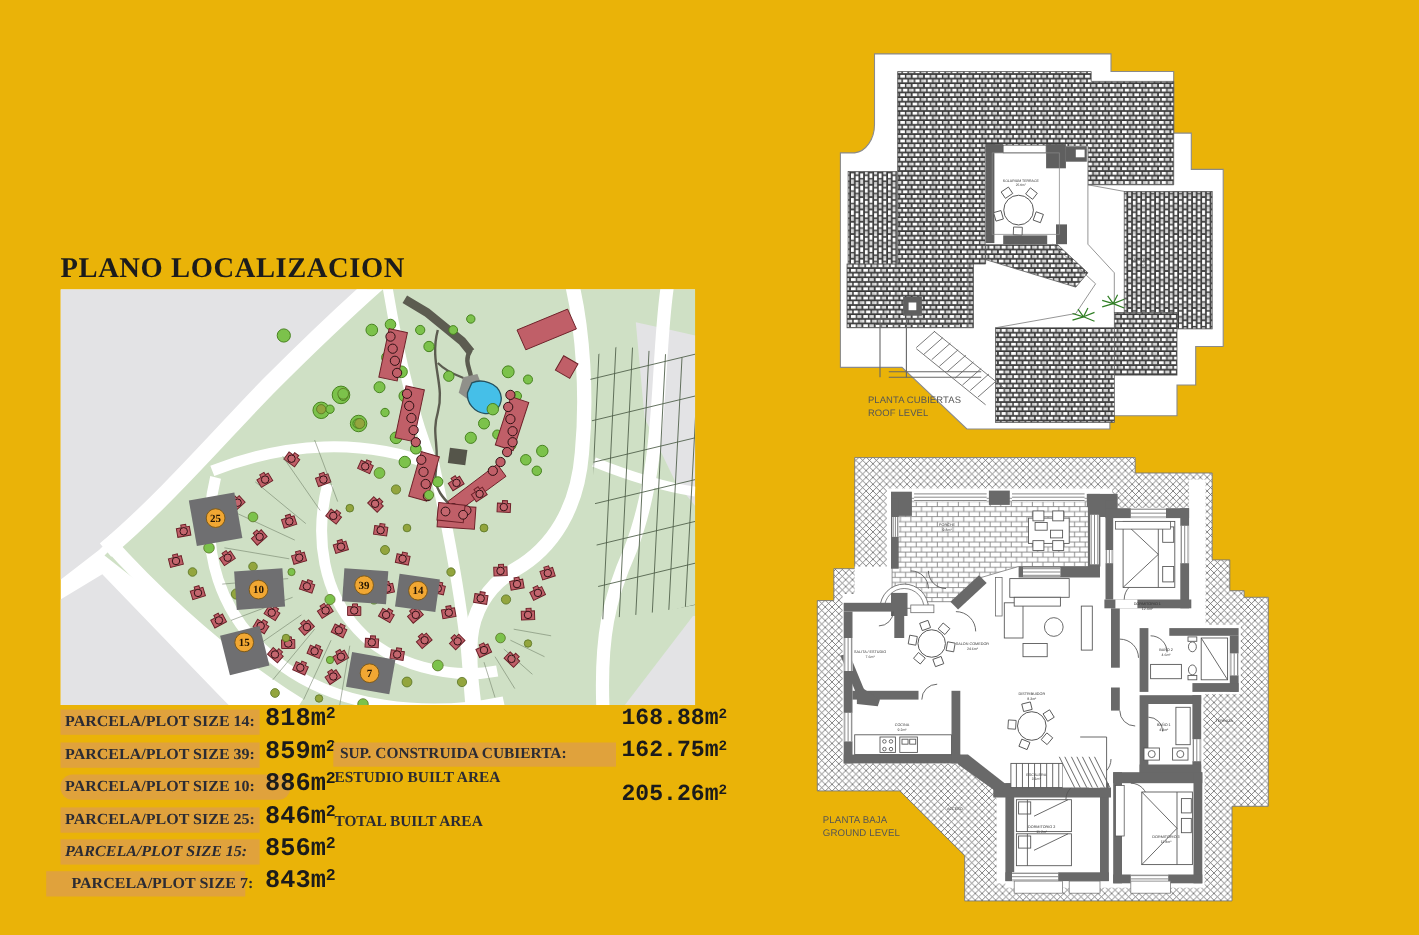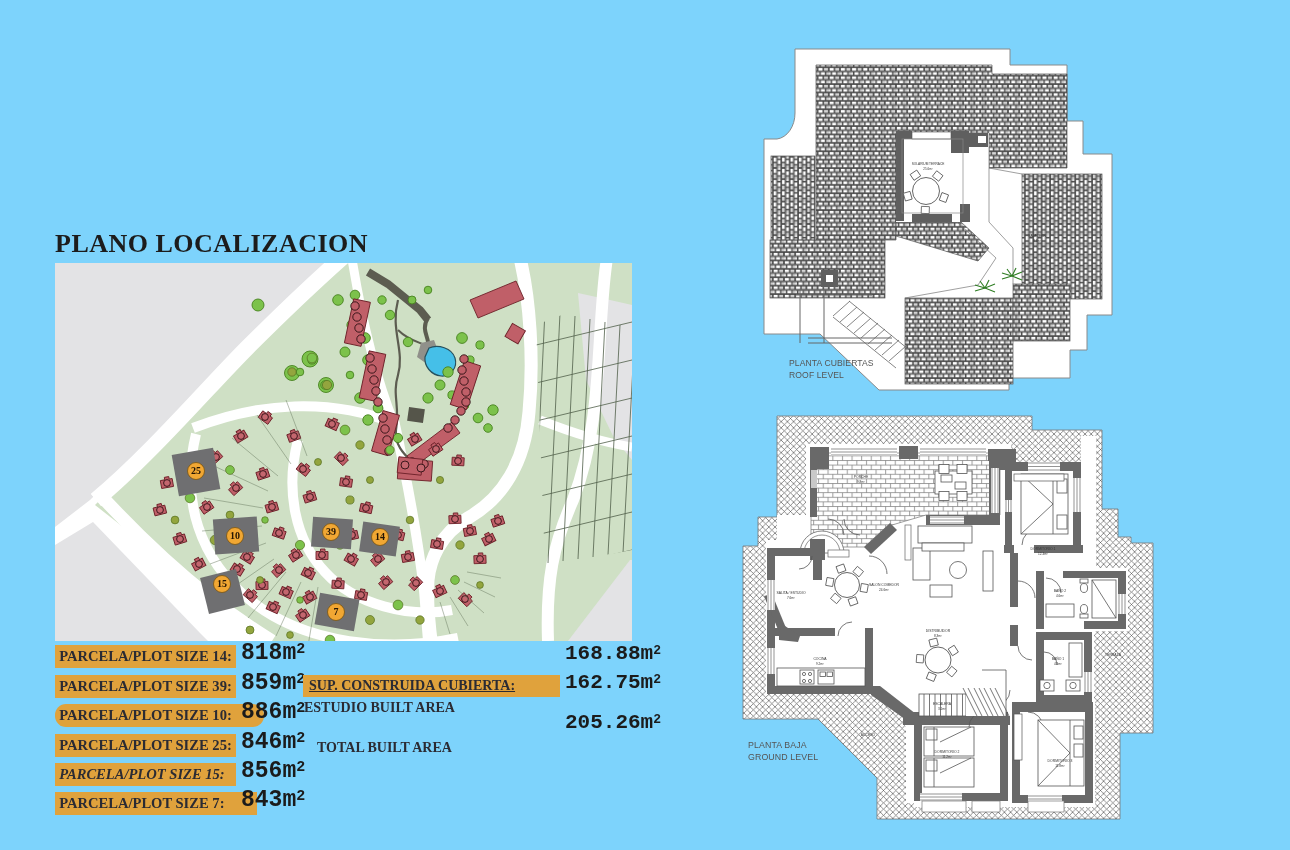--- a/index.html
+++ b/index.html
@@ -1,14 +1,14 @@
 <!DOCTYPE html>
 <html><head><meta charset="utf-8"><style>
 body{margin:0;background:#ffffff;font-family:"Liberation Sans",sans-serif;}
-#page{position:relative;width:1290px;height:850px;overflow:hidden;background:#7dd3fc;}
+#page{position:relative;width:1290px;height:850px;overflow:hidden;background:#eab308;}
 .orow{position:absolute;background:#e0a23c;}
 .olab{font-family:"Liberation Serif",serif;font-weight:bold;color:#2b2b33;white-space:nowrap;}
 .oval{position:absolute;font-family:Liberation Mono, monospace;font-weight:bold;color:#1b1b1b;}
 </style></head><body>
 <div id="page">
 
 <div style="position:absolute;left:55px;top:229px;font-family:'Liberation Serif',serif;font-weight:bold;font-size:26px;letter-spacing:0.5px;color:#1c1c1c;">PLANO LOCALIZACION</div>
 <svg style="position:absolute;left:55px;top:263px" width="577" height="378" viewBox="55 263 577 378">
 <rect x="55" y="263" width="577" height="378" fill="#ffffff"></rect>
 
@@ -467,35 +467,35 @@
 <div class="orow" style="left:55px;top:734px;width:181px;height:23px;">
       <div class="olab" style="font-size:14px;padding:4px 0 0 4px;transform:scaleX(1.04);transform-origin:left;">PARCELA/PLOT SIZE 25:</div>
     </div>
 <div class="oval" style="left:241px;top:729px;font-size:23px;">846m<span style="font-size:15px;vertical-align:6px">2</span></div>
 
 <div class="orow" style="left:55px;top:763px;width:181px;height:23px;font-style:italic;">
       <div class="olab" style="font-size:14px;padding:4px 0 0 4px;transform:scaleX(1.04);transform-origin:left;">PARCELA/PLOT SIZE 15:</div>
     </div>
 <div class="oval" style="left:241px;top:758px;font-size:23px;">856m<span style="font-size:15px;vertical-align:6px">2</span></div>
 
-<div class="orow" style="left:55px;top:792px;width:202px;height:23px;">
+<div class="orow" style="left:42px;top:792px;width:181px;height:23px;text-align:right;">
       <div class="olab" style="font-size:14px;padding:4px 0 0 4px;transform:scaleX(1.04);transform-origin:left;">PARCELA/PLOT SIZE 7:</div>
     </div>
 <div class="oval" style="left:241px;top:787px;font-size:23px;text-align:right;">843m<span style="font-size:15px;vertical-align:6px">2</span></div>
 
 <div class="oval" style="left:565px;top:642px;font-size:21px;">168.88m<span style="font-size:13px;vertical-align:5px">2</span></div>
 
 <div class="orow" style="left:303px;top:675px;width:257px;height:22px;">
-      <div class="olab" style="font-size:14px;padding:3px 0 0 6px;text-decoration:underline;">SUP. CONSTRUIDA CUBIERTA:</div>
+      <div class="olab" style="font-size:14px;padding:3px 0 0 6px;">SUP. CONSTRUIDA CUBIERTA:</div>
     </div>
 <div class="oval" style="left:565px;top:671px;font-size:21px;">162.75m<span style="font-size:13px;vertical-align:5px">2</span></div>
 <div class="olab" style="position:absolute;left:304px;top:700px;font-size:14px;">ESTUDIO BUILT AREA</div>
 
 <div class="oval" style="left:565px;top:711px;font-size:21px;">205.26m<span style="font-size:13px;vertical-align:5px">2</span></div>
-<div class="olab" style="position:absolute;left:304px;top:740px;font-size:14px;margin-left:13px;">TOTAL BUILT AREA</div>
+<div class="olab" style="position:absolute;left:304px;top:740px;font-size:14px;">TOTAL BUILT AREA</div>
 <svg style="position:absolute;left:750px;top:40px" width="390" height="360" viewBox="750 40 390 360">
 <defs>
 <pattern id="tileH" width="11.2" height="8.4" patternUnits="userSpaceOnUse">
 <rect width="11.2" height="8.4" fill="#ffffff"></rect>
 <rect x="5.9" y="0.4" width="4.9" height="3.4" fill="#d4d4d4"></rect>
 <rect x="-2.5" y="4.6" width="4.9" height="3.4" fill="#e2e2e2"></rect>
 <rect x="8.7" y="4.6" width="4.9" height="3.4" fill="#cccccc"></rect>
 <path d="M0,0.4 H11.2 M0,4.6 H11.2" stroke="#353535" stroke-width="0.85" fill="none"></path>
 <path d="M0.4,0.4 V3.8 M5.5,0.4 V3.8 M5.9,0.4 V3.8 M10.8,0.4 V3.8" stroke="#353535" stroke-width="0.8" fill="none"></path>
 <path d="M2.4,4.6 V8 M2.8,4.6 V8 M7.7,4.6 V8 M8.3,4.6 V8" stroke="#353535" stroke-width="0.8" fill="none"></path>

